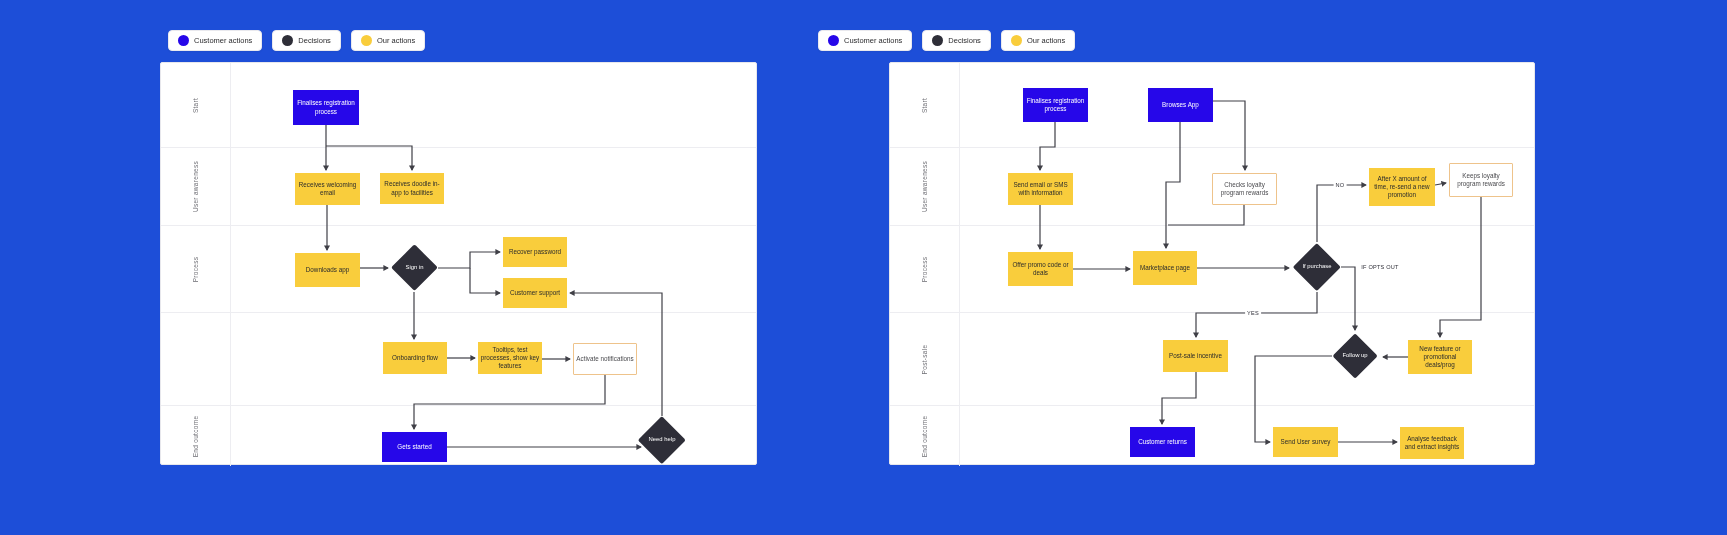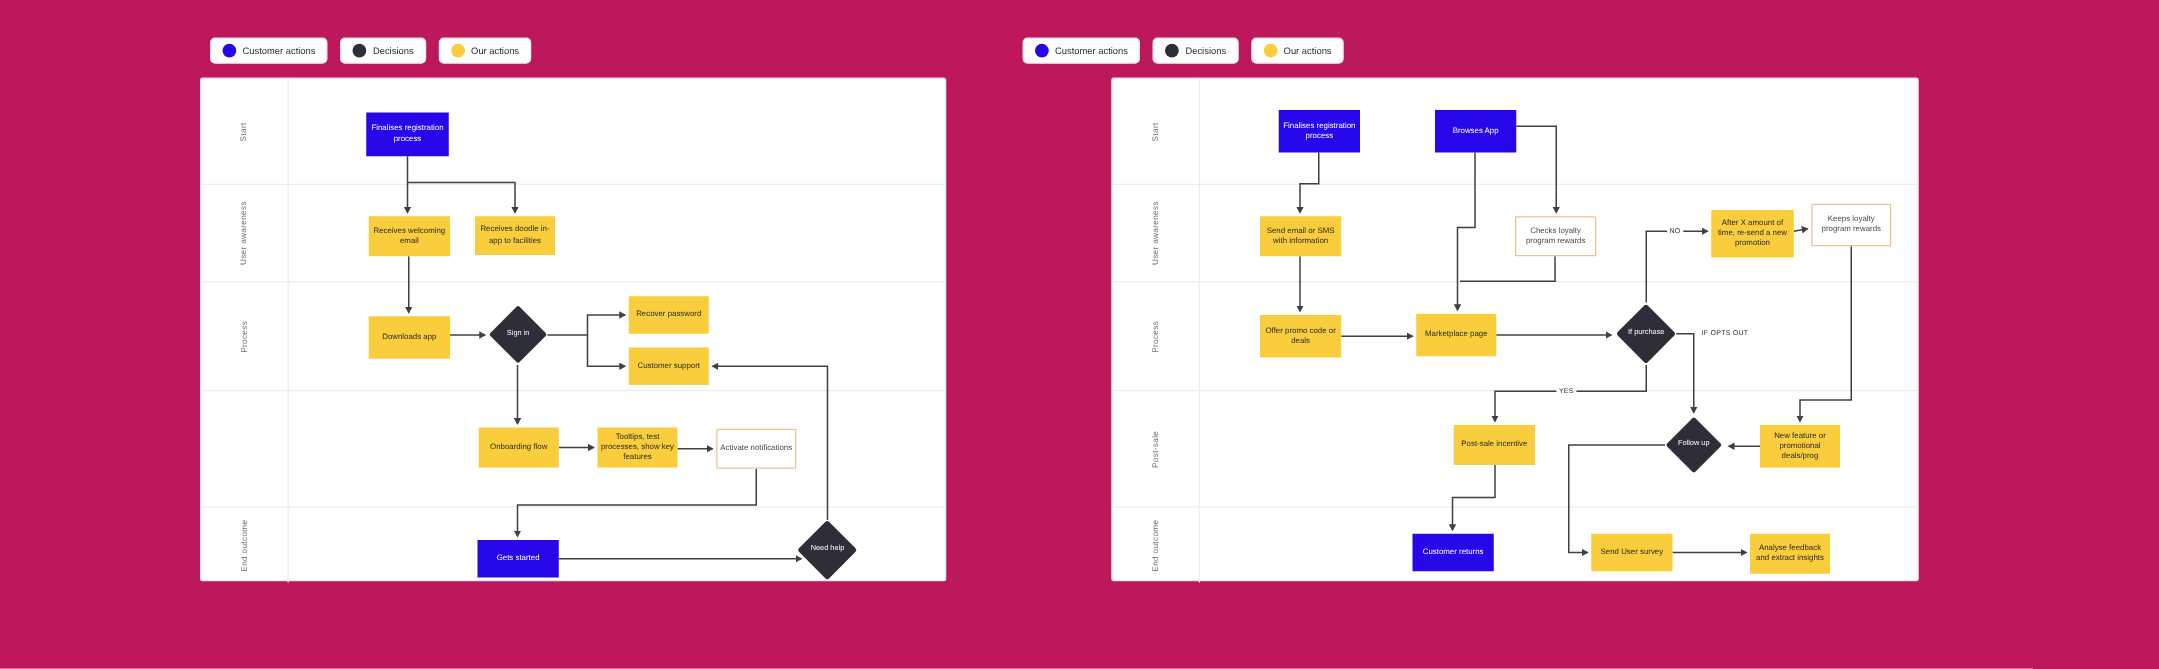--- a/index.html
+++ b/index.html
@@ -1,16 +1,16 @@
 <!DOCTYPE html>
 <html><head>
 <meta charset="utf-8">
 <style>
   html,body{margin:0;padding:0;background:#ffffff;}
-  .canvas{position:relative;width:1727px;height:535px;background:#be185d;overflow:hidden;
+  .canvas{position:relative;width:1727px;height:535px;background:#1d4ed8;overflow:hidden;
           font-family:"Liberation Sans",sans-serif;-webkit-font-smoothing:antialiased;}
 
   
   .legend{position:absolute;display:flex;gap:10px;}
   .chip{display:flex;align-items:center;gap:5px;background:#fff;border:1px solid #e9e9ee;
         border-radius:4px;padding:4px 9px;font-size:7.5px;color:#2b2b2e;
         box-shadow:0 1px 2px rgba(0,0,0,.05);white-space:nowrap;}
   .dot{width:11px;height:11px;border-radius:50%;flex:0 0 auto;}
   .dot-customer{background:#2607e9;}
   .dot-decision{background:#2e2e38;}

